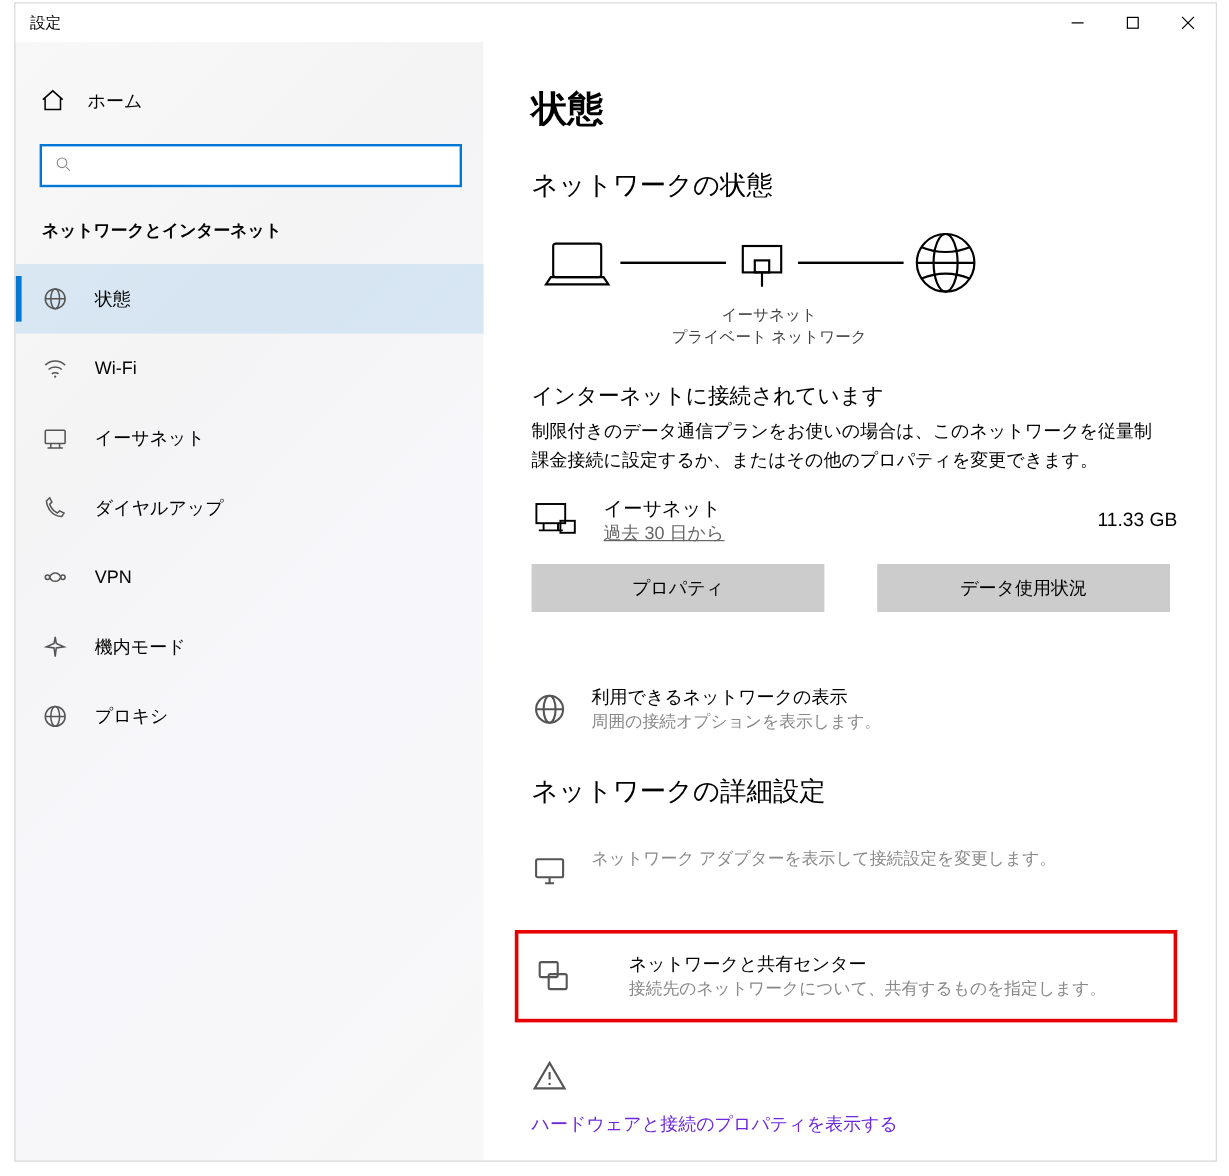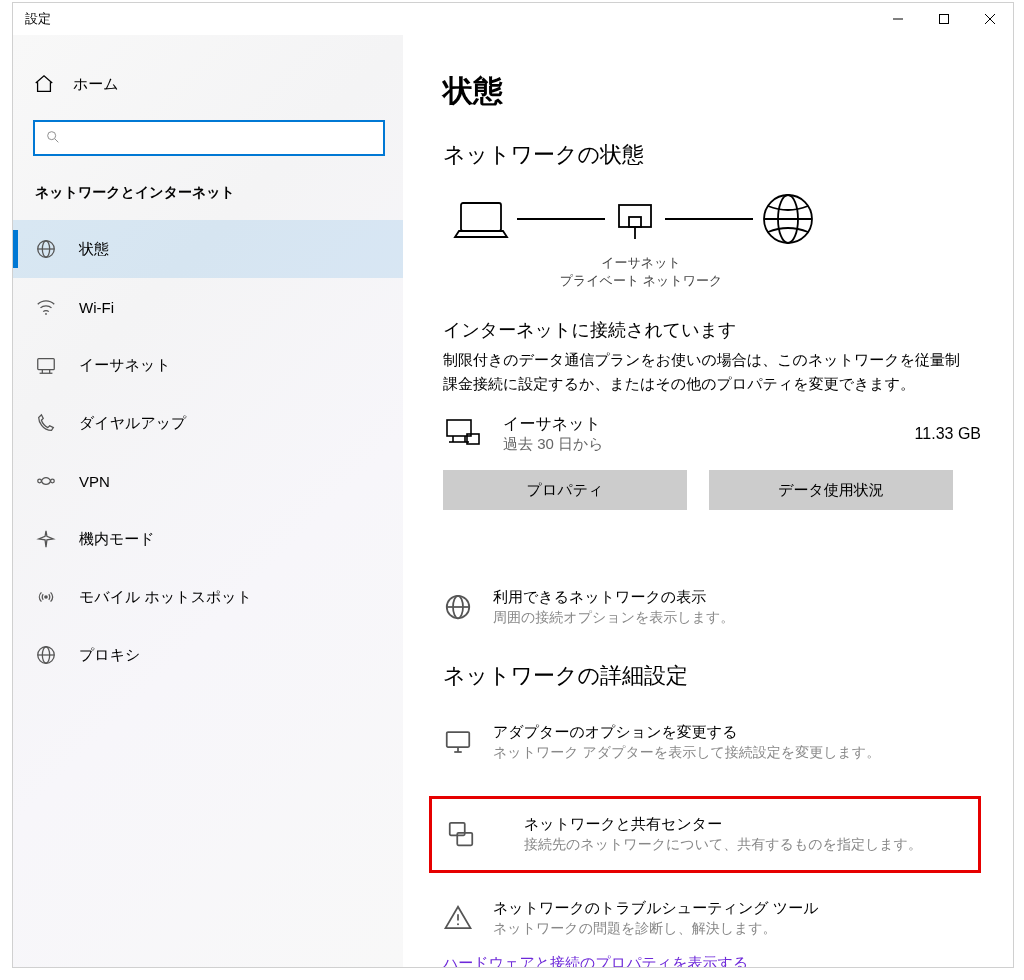--- a/index.html
+++ b/index.html
@@ -40,24 +40,24 @@
 .net-diagram .line { width: 88px; height: 2px; background: #000; margin: 0 2px; }
 .diag-labels { text-align: center; margin: -2px 0 28px 8px; width: 380px; color: #444; font-size: 13px; line-height: 1.4; }
 
 .conn-head { font-size: 18px; font-weight: 400; margin-bottom: 6px; }
 .conn-desc { font-size: 15px; line-height: 1.6; margin-bottom: 18px; max-width: 520px; }
 
 .conn-info { display: flex; align-items: center; gap: 20px; margin-bottom: 16px; }
 .conn-info .cticon { width: 40px; height: 40px; flex-shrink: 0; }
 .conn-info .cttext { flex: 1; }
 .conn-info .ctname { font-size: 16px; }
-.conn-info .ctsub { color: #666; font-size: 15px; }
+.conn-info .ctsub { color: #666; font-size: 15px; text-decoration: underline; }
 .conn-info .ctsize { font-size: 16px; }
 
-.btnrow { display: flex; gap: 22px; margin-bottom: 72px; }
+.btnrow { display: flex; gap: 44px; margin-bottom: 56px; }
 .btn { flex: 0 0 244px; height: 40px; background: #ccc; border: none; font-size: 15px; cursor: pointer; }
 
 .link-item { display: flex; gap: 20px; margin-bottom: 28px; padding: 6px 0; cursor: pointer; }
 .link-item .licon { width: 30px; height: 30px; flex-shrink: 0; color: #555; margin-top: 4px; }
 .link-item .ltitle { font-size: 15px; margin-bottom: 2px; }
 .link-item .ldesc { font-size: 14px; color: #888; }
 
 .highlight { border: 3px solid #e60000; margin-left: -14px; padding: 10px 14px 10px 14px; margin-bottom: 20px; }
 .highlight .link-item { margin-bottom: 0; gap: 48px; }
 
@@ -169,29 +169,20 @@
 
       <div class="nav-item">
         <span class="icon">
           <svg class="stroke" viewBox="0 0 24 24">
               <path d="M12 3 L13 9 L20 12 L13 13 L12 21 L11 13 L4 12 L11 9 Z"></path>
             </svg>
         </span>
         <span class="label">機内モード</span>
       </div>
 
-      <div class="nav-item">
-        <span class="icon">
-          <svg class="stroke" viewBox="0 0 24 24">
-              <circle cx="12" cy="12" r="2" fill="currentColor" stroke="none"></circle>
-              <path d="M7 7 C4 10 4 14 7 17 M17 7 C20 10 20 14 17 17 M9 9 C7.5 10.5 7.5 13.5 9 15 M15 9 C16.5 10.5 16.5 13.5 15 15"></path>
-            </svg>
-        </span>
-        <span class="label">モバイル ホットスポット</span>
-      </div>
 
       <div class="nav-item">
         <span class="icon">
           <svg class="stroke" viewBox="0 0 24 24">
               <circle cx="12" cy="12" r="9"></circle>
               <ellipse cx="12" cy="12" rx="4" ry="9"></ellipse>
               <line x1="3" y1="12" x2="21" y2="12"></line>
             </svg>
         </span>
         <span class="label">プロキシ</span>
@@ -269,21 +260,20 @@
 
       <div class="link-item">
         <span class="licon">
           <svg class="stroke" viewBox="0 0 24 24">
               <rect x="3" y="4" width="18" height="12" rx="1"></rect>
               <line x1="9" y1="20" x2="15" y2="20"></line>
               <line x1="12" y1="16" x2="12" y2="20"></line>
             </svg>
         </span>
         <div>
-          <div class="ltitle">アダプターのオプションを変更する</div>
           <div class="ldesc">ネットワーク アダプターを表示して接続設定を変更します。</div>
         </div>
       </div>
 
       <div class="highlight">
         <div class="link-item">
           <span class="licon">
             <svg class="stroke" viewBox="0 0 24 24">
                 <rect x="3" y="3" width="12" height="10" rx="1"></rect>
                 <rect x="9" y="11" width="12" height="10" rx="1"></rect>
@@ -297,22 +287,18 @@
       </div>
 
       <div class="link-item" style="margin-bottom:10px">
         <span class="licon">
           <svg class="stroke" viewBox="0 0 24 24">
               <path d="M12 3 L22 20 L2 20 Z"></path>
               <line x1="12" y1="9" x2="12" y2="14"></line>
               <circle cx="12" cy="17" r="0.8" fill="currentColor" stroke="none"></circle>
             </svg>
         </span>
-        <div>
-          <div class="ltitle">ネットワークのトラブルシューティング ツール</div>
-          <div class="ldesc">ネットワークの問題を診断し、解決します。</div>
-        </div>
       </div>
 
       <div class="more-link">ハードウェアと接続のプロパティを表示する</div>
     </div>
   </div>
 </div>
 
 </body></html>

